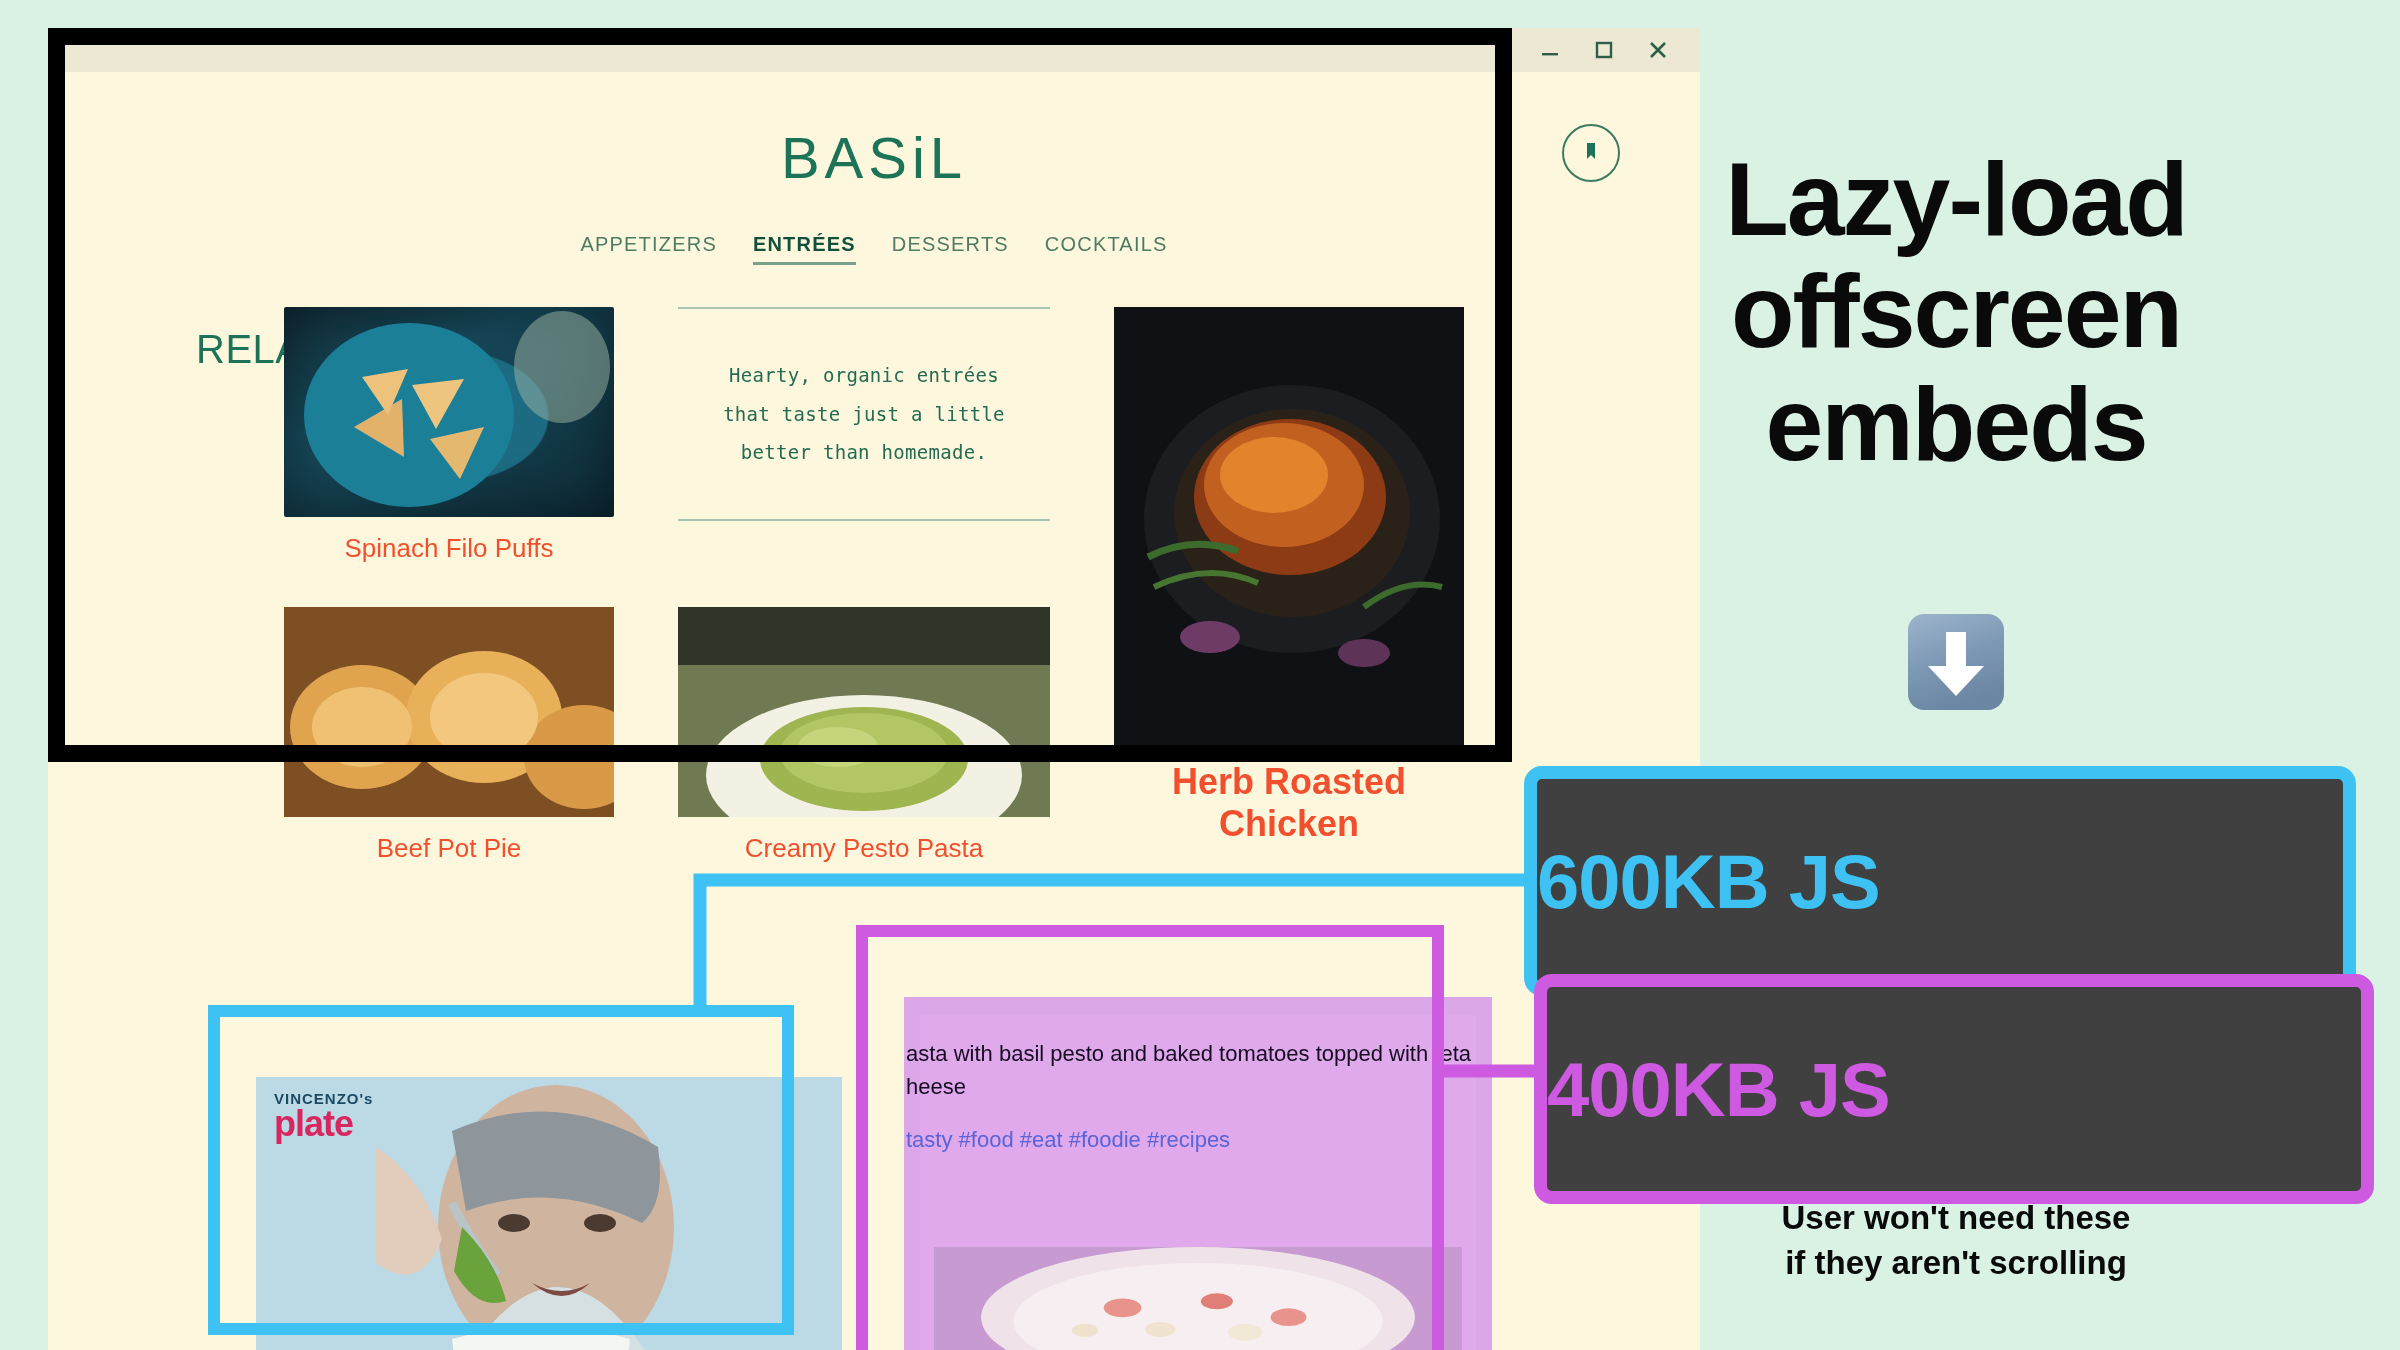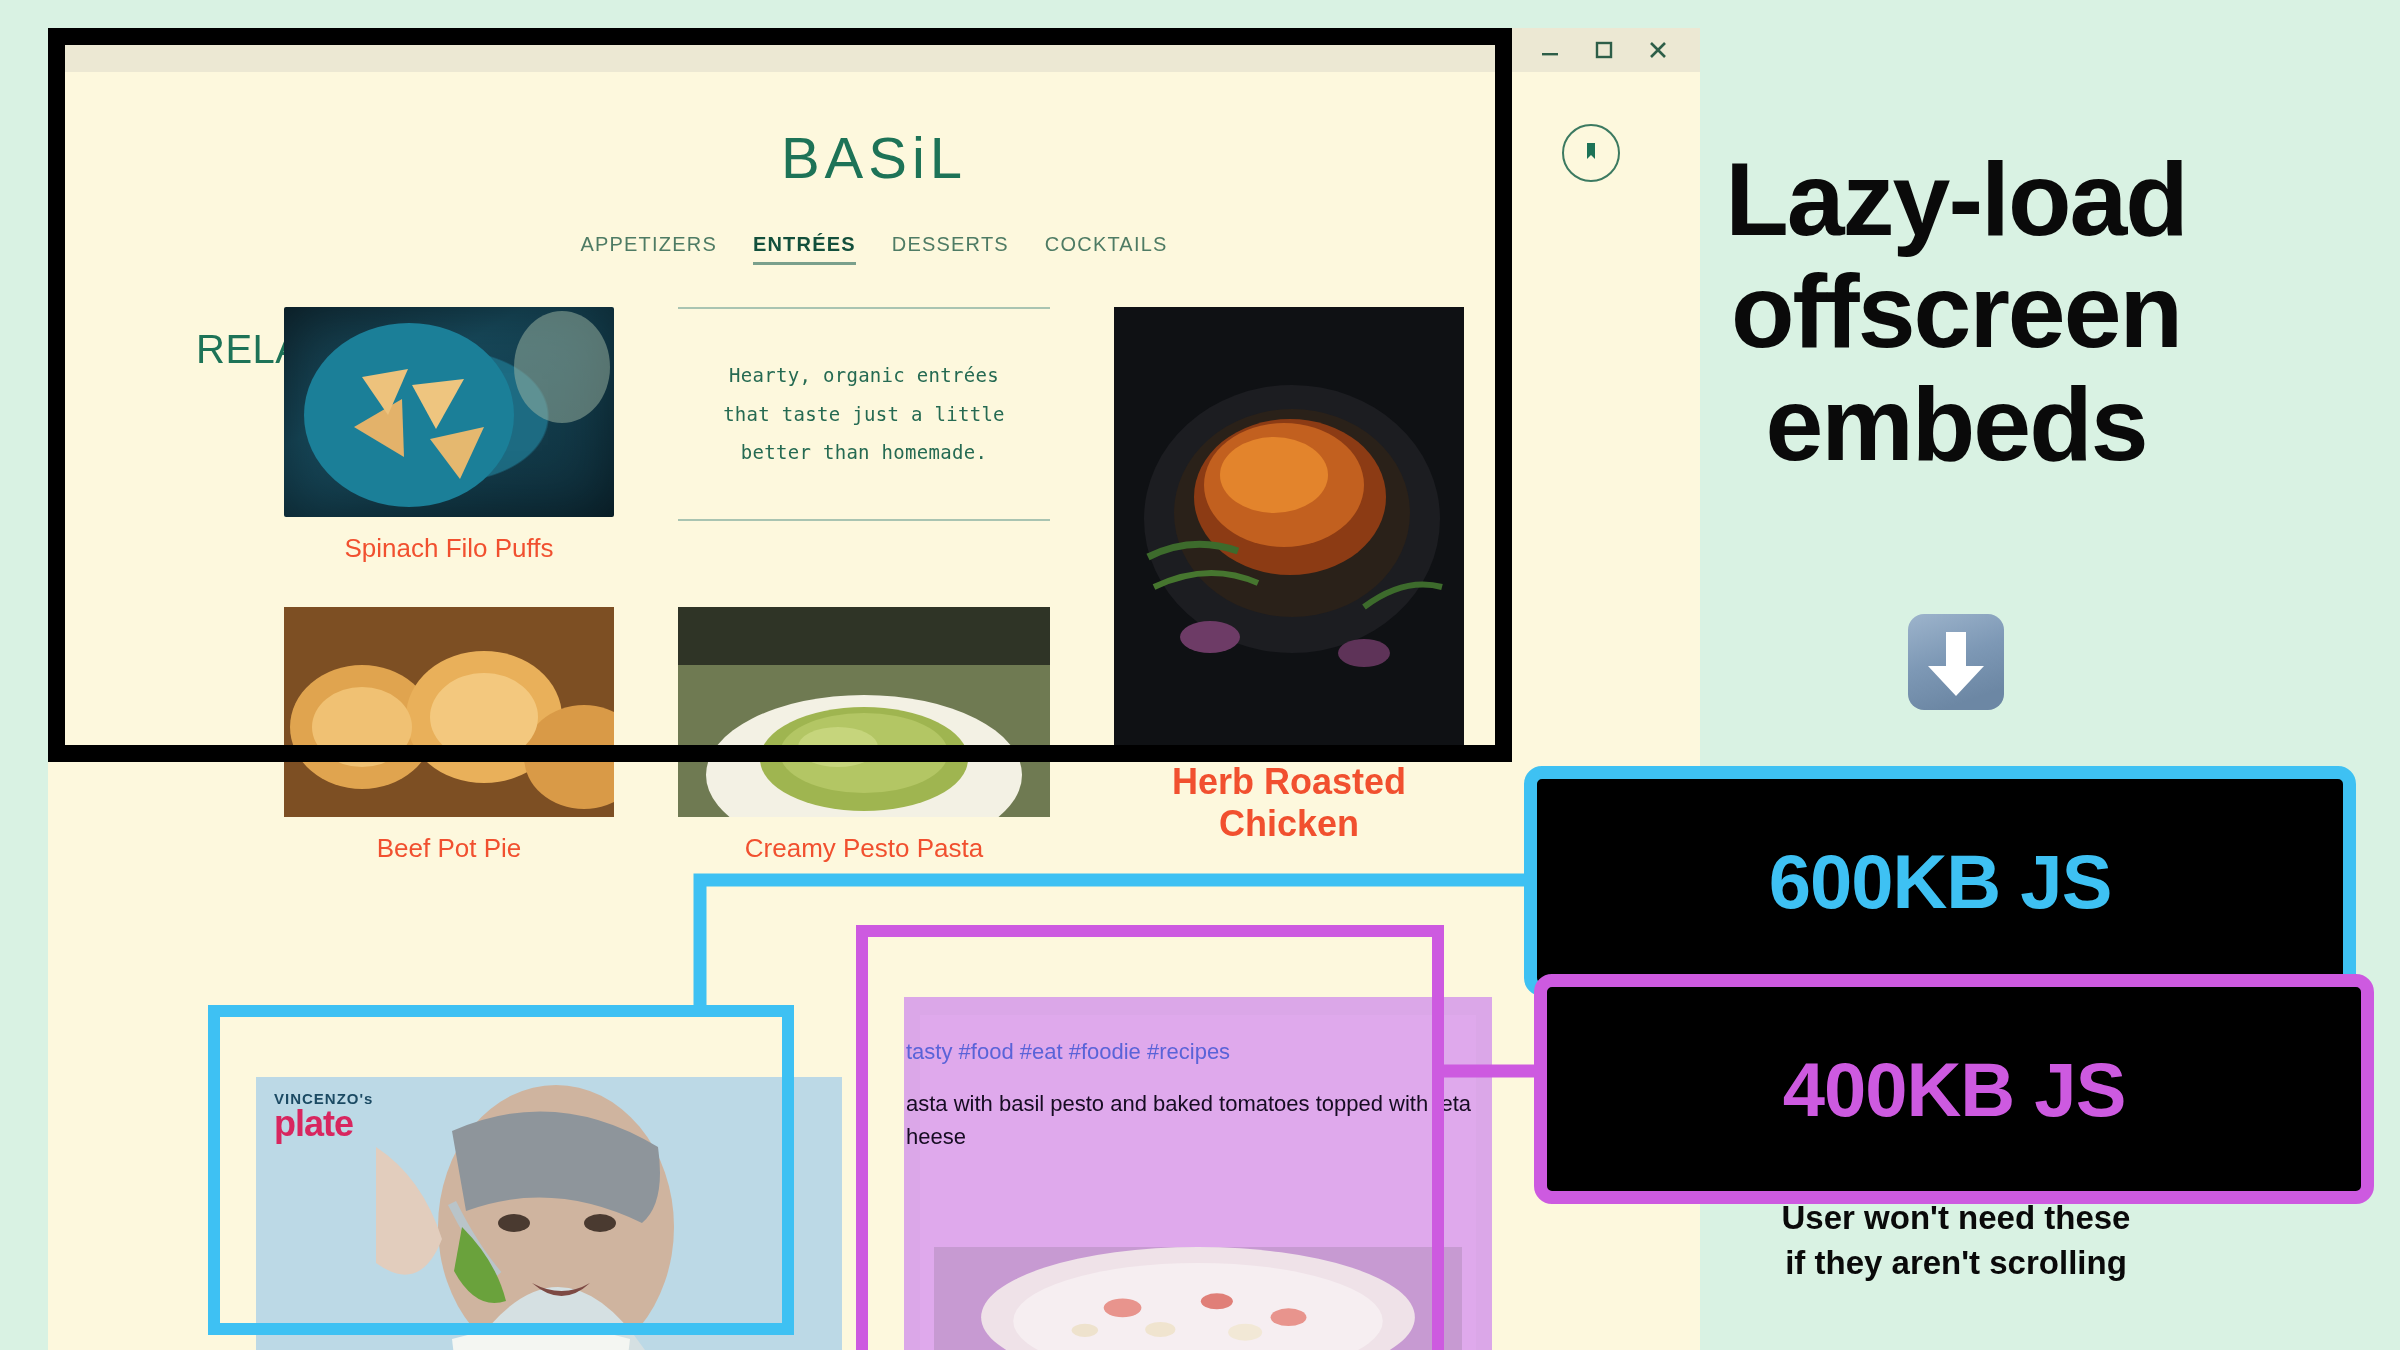--- a/index.html
+++ b/index.html
@@ -188,24 +188,24 @@
   #arrow-icon {
     position: absolute;
     top: 612px;
     left: 50%;
     transform: translateX(-50%);
     width: 100px;
     height: 100px;
   }
   .callout {
     position: absolute;
-    background: #000000;
+    background: #404040;
     display: flex;
     align-items: center;
-    justify-content: center;
+    justify-content: flex-start;
     border-radius: 18px;
     box-sizing: border-box;
   }
   .callout-text {
     font-size: 76px;
     font-weight: 700;
     letter-spacing: -1px;
   }
   #footnote {
     position: absolute;
@@ -438,23 +438,23 @@
         </svg>
         <div id="yt-logo">
           <span id="yt-logo-top">VINCENZO's</span>
           <span id="yt-logo-main">plate</span>
         </div>
 
       </div>
 
       <div id="tweet-embed">
         <div id="tweet-inner">
-          <div id="tweet-tags">tasty #food #eat #foodie #recipes</div>
           <div id="tweet-body">asta with basil pesto and baked tomatoes topped with feta
 heese</div>
+          <div id="tweet-tags">tasty #food #eat #foodie #recipes</div>
           <div id="tweet-photo">
             <svg width="100%" height="100%" viewBox="0 0 560 220" preserveAspectRatio="none">
               <rect width="560" height="220" fill="#c79ad2"></rect>
               <ellipse cx="280" cy="150" rx="230" ry="150" fill="#efe2e8"></ellipse>
               <ellipse cx="280" cy="158" rx="196" ry="124" fill="#f6eef1"></ellipse>
               <circle cx="200" cy="130" r="20" fill="#e8948d"></circle>
               <circle cx="300" cy="116" r="17" fill="#e07f78"></circle>
               <circle cx="376" cy="150" r="19" fill="#e8948d"></circle>
               <circle cx="240" cy="176" r="16" fill="#f0e4cf"></circle>
               <circle cx="330" cy="182" r="18" fill="#f2e8d6"></circle>

